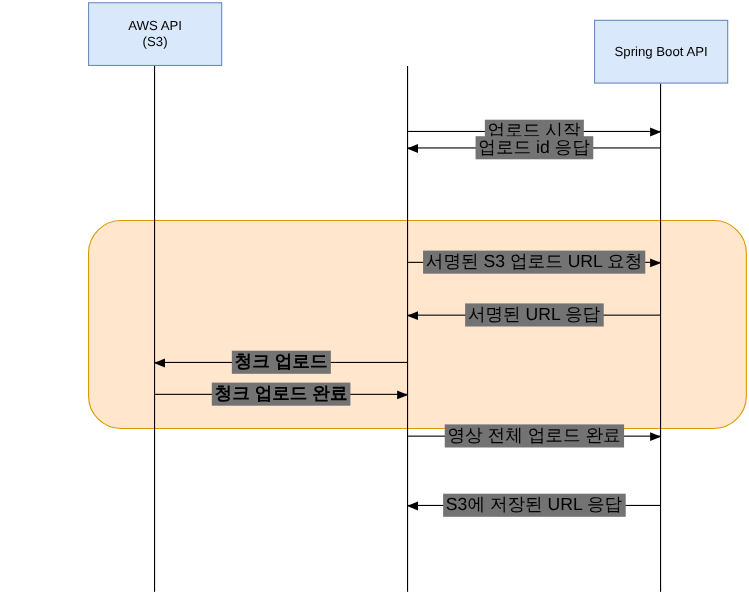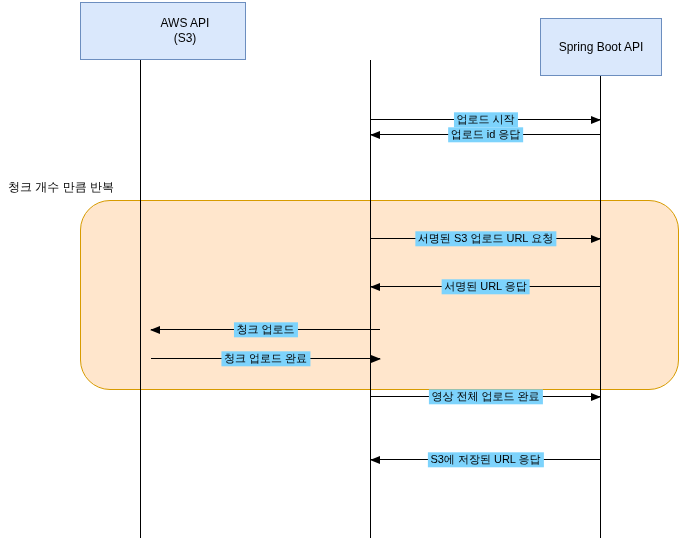--- a/index.html
+++ b/index.html
@@ -26,21 +26,21 @@
     border: 1px solid #6c8ebf;
     display: flex;
     flex-direction: column;
     align-items: center;
     justify-content: center;
     font-size: 12px;
     line-height: 15px;
     text-align: center;
     z-index: 4;
   }
-  .actor-aws    { left: 80px; padding-left: 44px;  }
+  .actor-aws    { left: 80px;  }
   .actor-browser{ left: 310px; }
   .actor-spring { left: 540px; margin-top: 16px; }
   
   .lifeline {
     position: absolute;
     top: 60px;
     height: 478px;
     width: 0;
     border-left: 1px solid #000000;
     z-index: 1;
@@ -89,45 +89,44 @@
   }
   .msg .head-left {
     left: -1px;
     border-right: 10px solid #000000;
   }
   .msg .lbl {
     position: absolute;
     left: 50%;
     top: 1px;
     transform: translate(-50%, -58%);
-    background: #7dd3fc;
+    background: #737373;
     padding: 0 3px;
-    font-size: 11px;
+    font-size: 16px;
     white-space: nowrap;
     z-index: 3;
   }
   
   .m-bs { left: 371px; width: 229px; }
-  .m-ab { left: 151px; width: 229px; }
+  .m-ab { left: 141px; width: 229px; font-weight: bold; }
   .m0 { top: 119px; }
   .m1 { top: 134px; text-decoration: underline; }
   .m2 { top: 238px; }
   .m3 { top: 286px; }
   .m4 { top: 329px; }
   .m5 { top: 358px; }
   .m6 { top: 396px; }
   .m7 { top: 459px; text-decoration: underline; }
 </style>
 </head>
 <body>
 
 <div class="canvas">
 
   <div class="loop"></div>
-  <div class="loop-label">청크 개수 만큼 반복</div>
 
   <div class="lifeline lifeline-aws"></div>
   <div class="lifeline lifeline-browser"></div>
   <div class="lifeline lifeline-spring"></div>
 
   <div class="actor actor-aws">
     <span>AWS API</span>
     <span>(S3)</span>
   </div>
   <div class="actor actor-spring">

